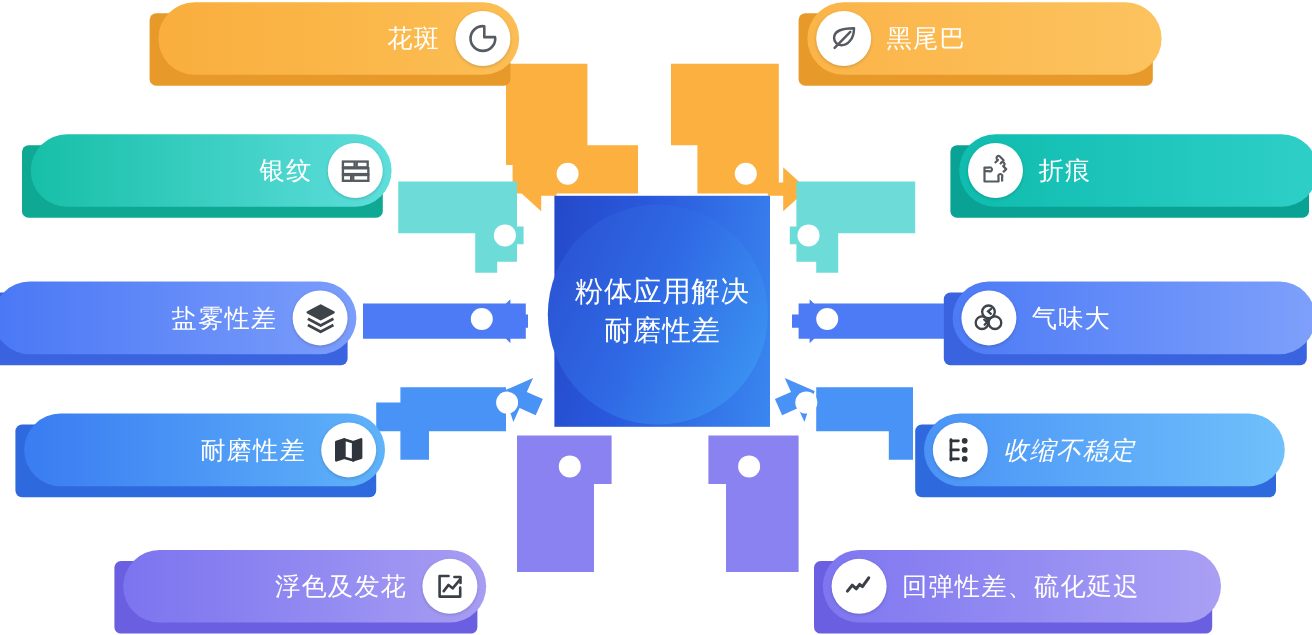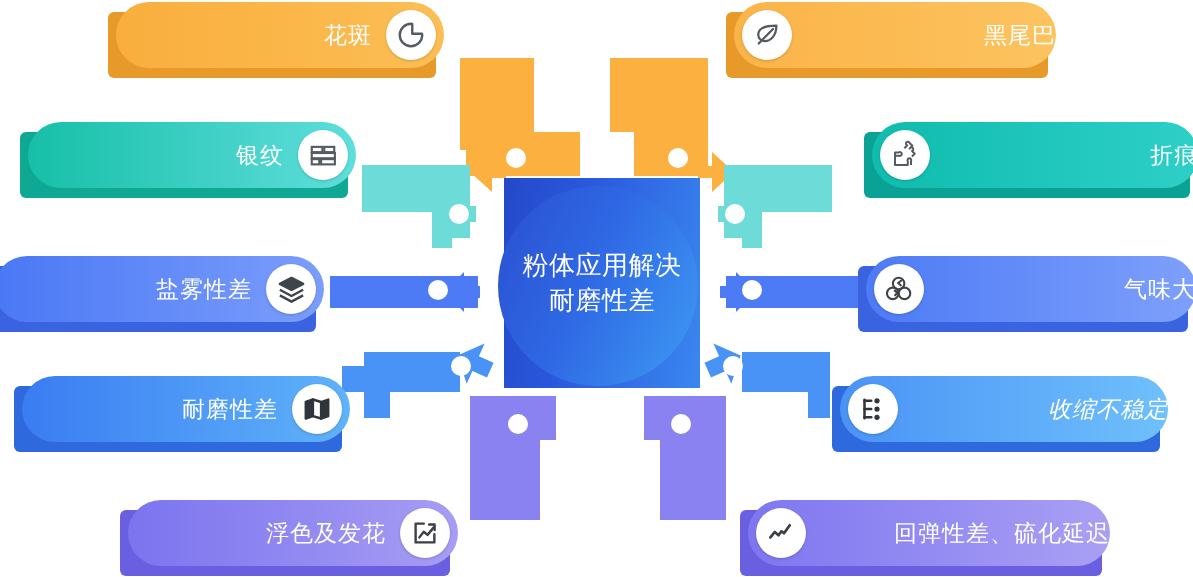--- a/index.html
+++ b/index.html
@@ -69,21 +69,20 @@
     z-index:0;
   }
   .pill .body{
     position:relative;
     z-index:1;
     width:100%; height:100%;
     border-radius:33px;
     display:flex;
     align-items:center;
     box-sizing:border-box;
-    justify-content:space-between;
   }
   .pill.right .body{ flex-direction:row; padding-left:8px; }
   .pill.left  .body{ flex-direction:row; justify-content:flex-end; padding-right:8px; }
 
   .pill .label{
     color:#ffffff;
     font-size:23px;
     letter-spacing:1px;
     white-space:nowrap;
   }
@@ -196,21 +195,21 @@
 
   <div class="hub">
     <div class="hub-sq"></div>
     <div class="hub-circ"></div>
     <div class="hub-label">
       <span>粉体应用解决</span>
       <span>耐磨性差</span>
     </div>
   </div>
 
-  <div class="pill left c-orange" style="left:116px; top:2px; width:328px;">
+  <div class="pill left c-orange" style="left:144px; top:2px; width:328px;">
     <div class="shadow"></div>
     <div class="body">
       <span class="label">花斑</span>
       <span class="badge">
         <svg width="30" height="30" viewBox="0 0 24 24" fill="none" stroke="#555b61" stroke-width="1.9" stroke-linecap="round" stroke-linejoin="round">
           <path d="M12 3a9 9 0 1 0 9 9"></path>
           <path d="M13 3.2V11h7.8"></path>
         </svg>
       </span>
     </div>
@@ -253,21 +252,21 @@
       <span class="badge">
         <svg width="30" height="30" viewBox="0 0 24 24" fill="none" stroke="#2f353a" stroke-width="1.9" stroke-linejoin="round">
           <path d="M3 6.3 8.7 4.4v13.3L3 19.6Z" fill="#2f353a"></path>
           <path d="M8.7 4.4 15.3 6.4v13.2L8.7 17.7Z"></path>
           <path d="M15.3 6.4 21 4.4v13.3l-5.7 1.9Z" fill="#2f353a"></path>
         </svg>
       </span>
     </div>
   </div>
 
-  <div class="pill left c-purple" style="left:128px; top:500px; width:330px;">
+  <div class="pill left c-purple" style="left:112px; top:500px; width:330px;">
     <div class="shadow"></div>
     <div class="body">
       <span class="label">浮色及发花</span>
       <span class="badge">
         <svg width="30" height="30" viewBox="0 0 24 24" fill="none" stroke="#3a4046" stroke-width="1.9" stroke-linecap="round" stroke-linejoin="round">
           <path d="M19.5 13v6.5h-15V4.5H11"></path>
           <path d="M7.5 15.5 11 11l3 2.5 5-6"></path>
           <path d="M15.3 5.2h4.4v4.4"></path>
         </svg>
       </span>

